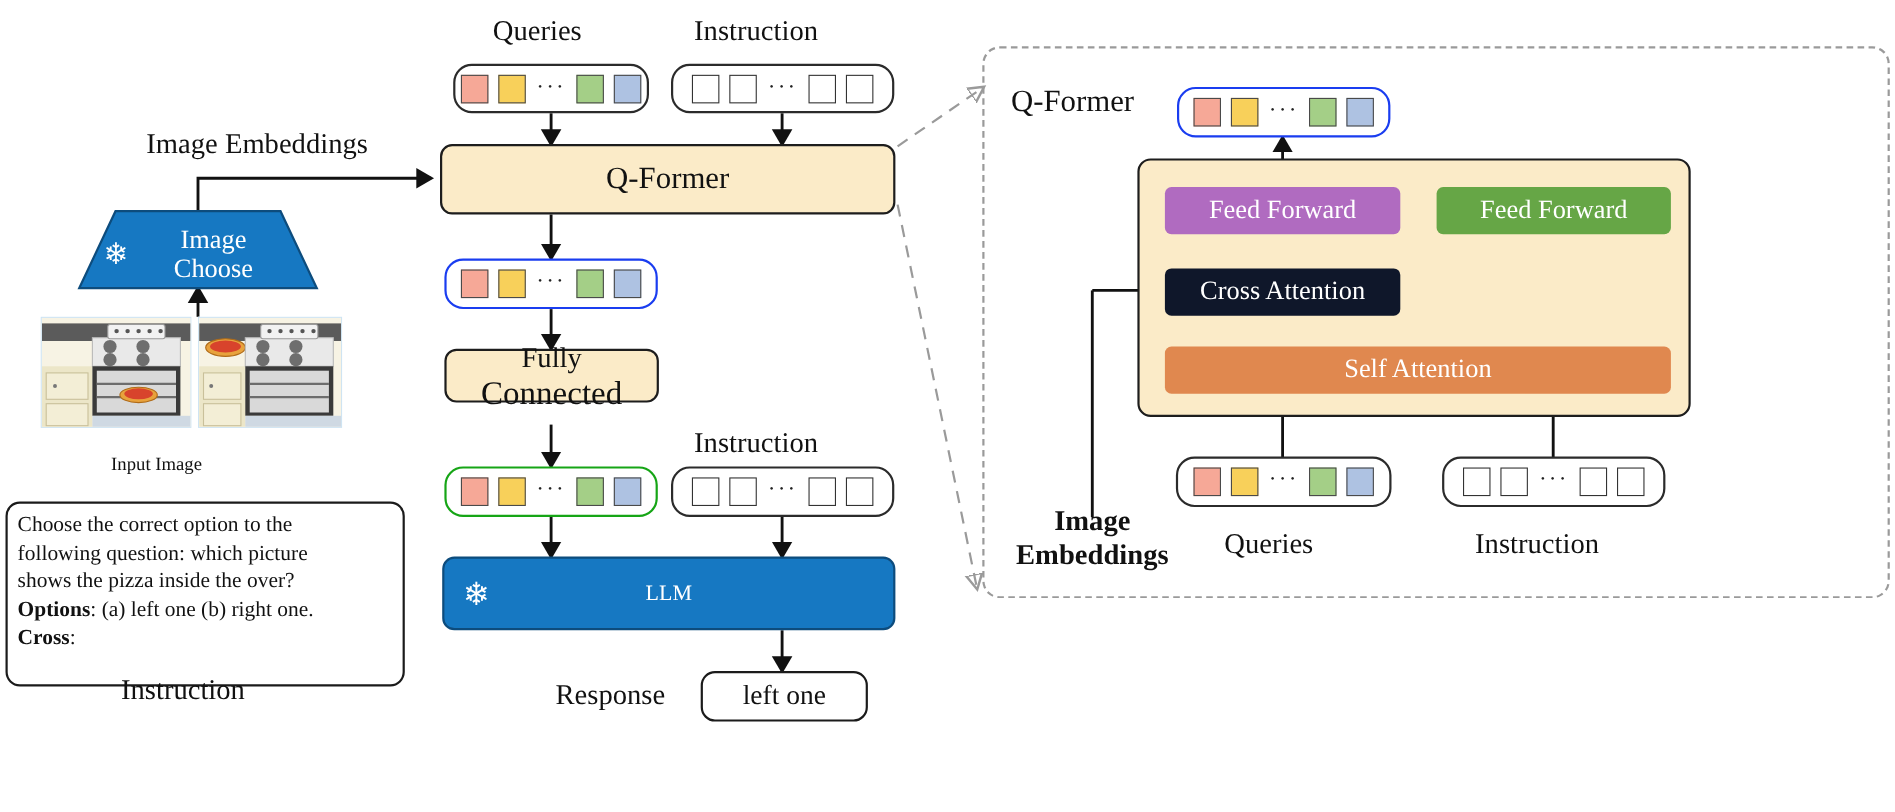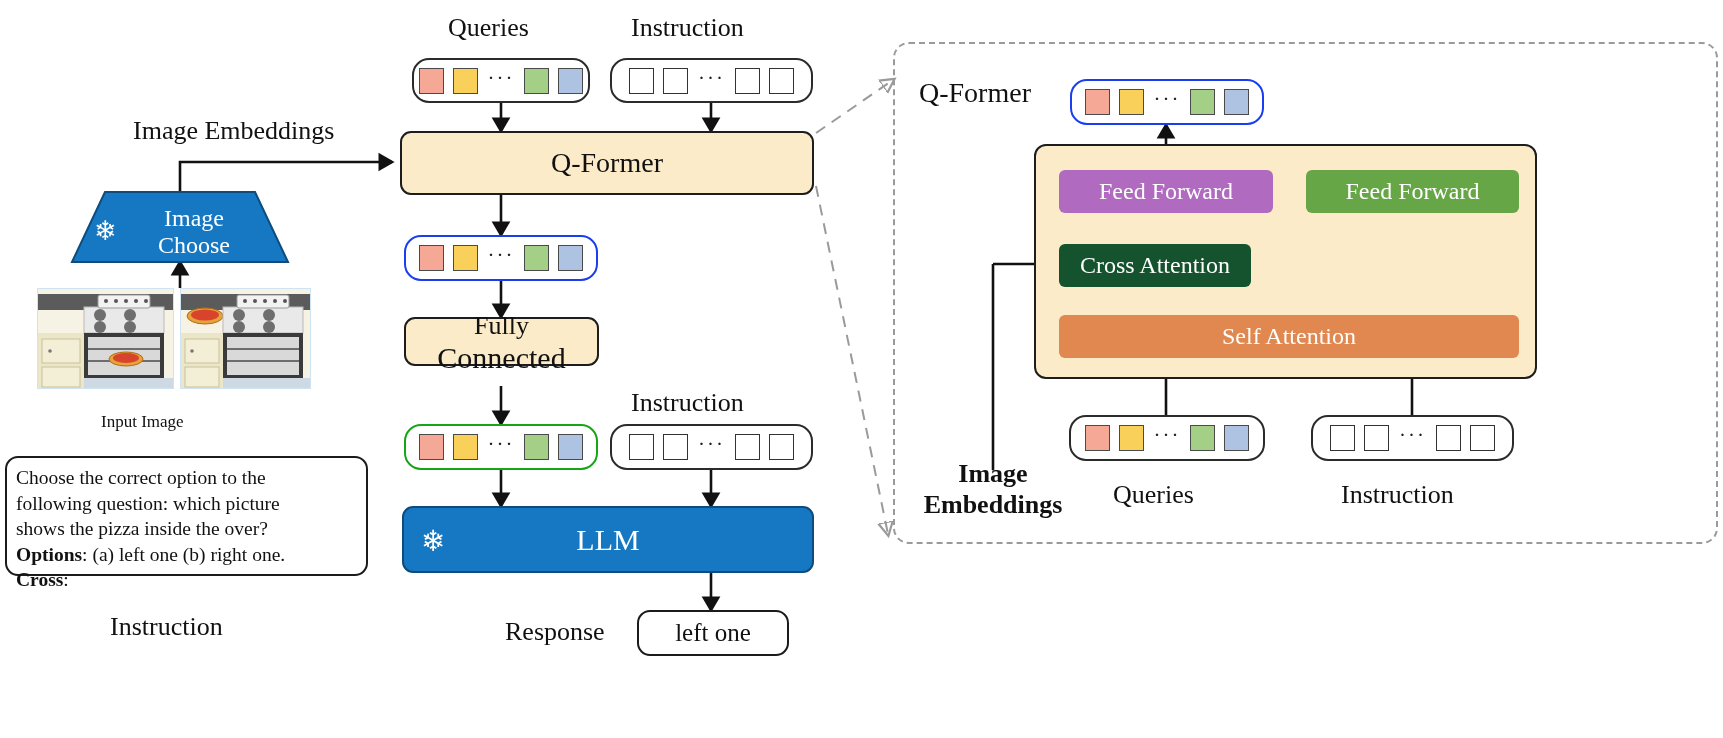--- a/index.html
+++ b/index.html
@@ -165,21 +165,21 @@
     <rect x="42" y="44" width="80" height="45" fill="#3a3a3a"></rect>
     <rect x="46" y="48" width="72" height="38" fill="#d9d9d9"></rect>
     <line x1="46" y1="60" x2="118" y2="60" stroke="#6d6d6d" stroke-width="2"></line>
     <line x1="46" y1="72" x2="118" y2="72" stroke="#6d6d6d" stroke-width="2"></line>
     <rect x="42" y="89" width="89" height="12" fill="#cfd9e3"></rect>
   </svg>
 </div>
 
 <div class="lbl" style="left:101px;top:412px;font-size:17px;">Input Image</div>
 
-<div class="instrbox" style="left:5px;top:456px;width:363px;height:120px;">
+<div class="instrbox" style="left:5px;top:456px;width:363px;height:168px;">
   <div>Choose the correct option to the</div>
   <div>following question: which picture</div>
   <div>shows the pizza inside the over?</div>
   <div>
     <span class="bold">Options</span><span>: (a) left one (b) right one.</span>
   </div>
   <div>
     <span class="bold">Cross</span><span>:</span>
   </div>
 </div>
@@ -235,21 +235,21 @@
 <div class="strip" style="left:610px;top:424px;width:203px;height:46px;">
   <span class="tok t-wht"></span>
   <span class="tok t-wht"></span>
   <span class="dots">···</span>
   <span class="tok t-wht"></span>
   <span class="tok t-wht"></span>
 </div>
 
 <div class="blk bluebox" style="left:402px;top:506px;width:412px;height:67px;">
   <span class="snow" style="left:17px;top:18px;font-size:29px;">❄</span>
-  <span style="font-size:30px;">LLM</span>
+  <span style="font-size:20px;">LLM</span>
 </div>
 
 <div class="lbl" style="left:505px;top:617px;font-size:26px;">Response</div>
 
 <div class="abs" style="left:637px;top:610px;width:152px;height:46px;border:2px solid #1b1b1b;
             border-radius:13px;background:#fff;display:flex;align-items:center;
             justify-content:center;box-sizing:border-box;">
   <span style="font-size:25px;">left one</span>
 </div>
 
@@ -270,21 +270,21 @@
 <div class="blk" style="left:1059px;top:170px;width:214px;height:43px;background:#b06bc0;
             border-radius:6px;">
   <span style="font-size:24px;color:#fff;">Feed Forward</span>
 </div>
 
 <div class="blk" style="left:1306px;top:170px;width:213px;height:43px;background:#66a646;
             border-radius:6px;">
   <span style="font-size:24px;color:#fff;">Feed Forward</span>
 </div>
 
-<div class="blk" style="left:1059px;top:244px;width:192px;height:43px;background:#14532d;
+<div class="blk" style="left:1059px;top:244px;width:214px;height:43px;background:#0f172a;
             border-radius:6px;">
   <span style="font-size:24px;color:#fff;">Cross Attention</span>
 </div>
 
 <div class="blk" style="left:1059px;top:315px;width:460px;height:43px;background:#e0884f;
             border-radius:6px;">
   <span style="font-size:24px;color:#fff;">Self Attention</span>
 </div>
 
 <div class="strip" style="left:1069px;top:415px;width:196px;height:46px;">

